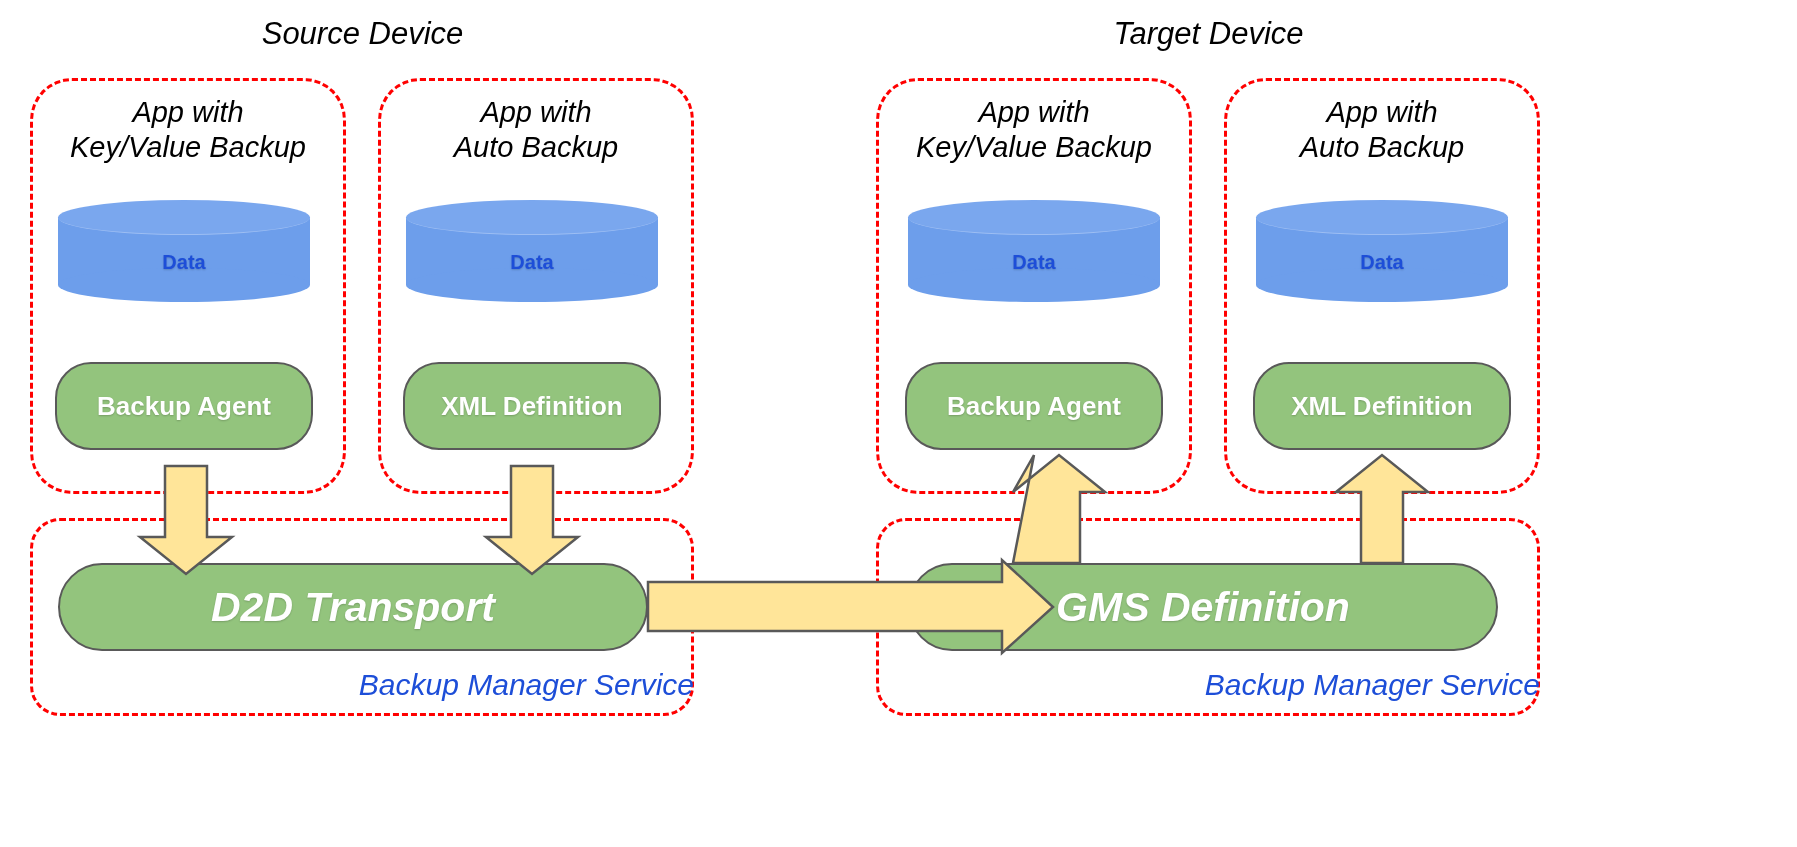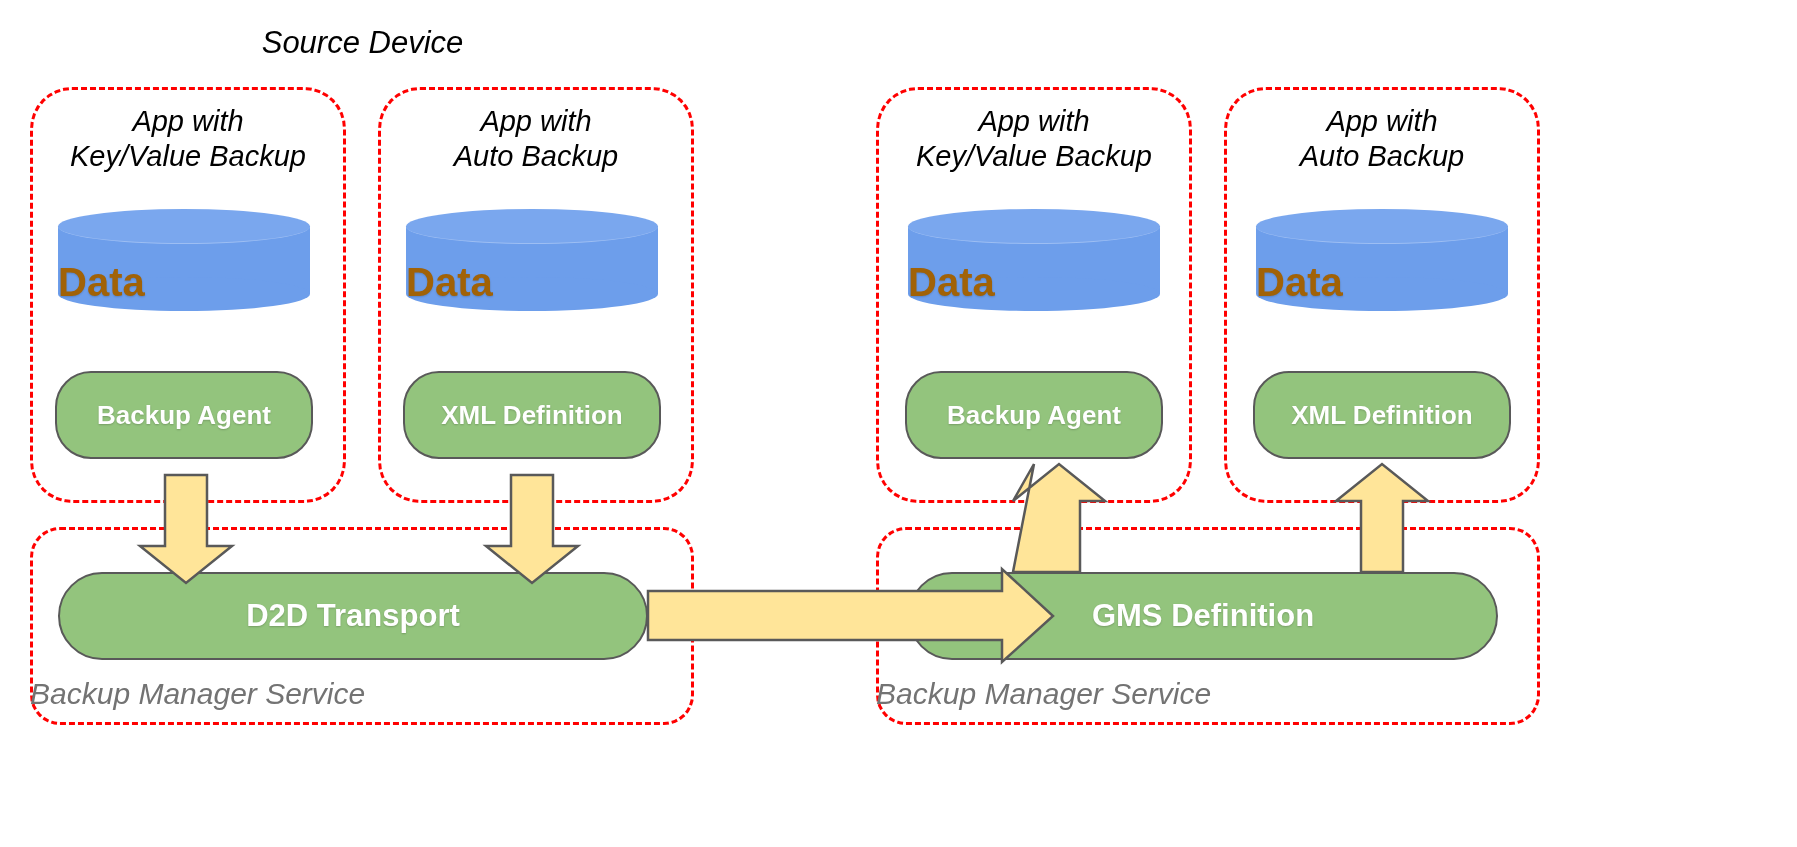--- a/index.html
+++ b/index.html
@@ -1,19 +1,19 @@
 <!DOCTYPE html>
 <html><head>
 <meta charset="utf-8">
 <style>
   html,body{margin:0;padding:0;background:#ffffff;}
   body{width:1797px;height:847px;position:relative;overflow:hidden;
        font-family:"Liberation Sans","DejaVu Sans",sans-serif;}
 
-  .stage{position:absolute;left:0;top:9px;width:1797px;height:622px;}
+  .stage{position:absolute;left:0;top:0;width:1797px;height:622px;}
 
   
   .device-title{
     position:absolute;text-align:center;
     font-style:italic;font-size:31px;color:#000000;
     font-family:"Liberation Sans","DejaVu Sans",sans-serif;
     white-space:nowrap;
   }
 
   
@@ -49,43 +49,44 @@
     border-radius:50%;
     border-bottom:1px solid #9dbef3;
   }
   .cyl-bottom{
     position:absolute;left:0;right:0;bottom:0;
     background:#6d9eeb;
     border-radius:50%;
   }
   .cyl-label{
     position:absolute;left:0;right:0;
-    color:#a16207;
+    text-align:center;
+    color:#1d4ed8;
     font-weight:bold;
-    font-size:40px;
+    font-size:20px;
     text-shadow:0 1px 2px rgba(0,0,0,.18);
   }
 
   
   .green-box{
     position:absolute;
     background:#93c47d;
     border:2px solid #595959;
     box-sizing:border-box;
     display:flex;align-items:center;justify-content:center;
     color:#ffffff;font-weight:bold;
     text-shadow:0 1px 2px rgba(0,0,0,.20);
   }
   .agent-box{border-radius:36px;font-size:26px;}
-  .transport-box{border-radius:46px;font-size:31px;}
+  .transport-box{border-radius:46px;font-size:41px;font-style:italic;}
 
   
   .bms-caption{
-    position:absolute;text-align:left;
-    font-style:italic;font-size:30px;color:#737373;white-space:nowrap;
+    position:absolute;text-align:right;
+    font-style:italic;font-size:30px;color:#1d4ed8;white-space:nowrap;
   }
 
   
   .arrow-layer{position:absolute;left:0;top:0;width:1797px;height:847px;
                pointer-events:none;}
   .arrow-shape{fill:#ffe599;stroke:#595959;stroke-width:2.5;stroke-linejoin:miter;}
 </style>
 </head>
 <body>
 
@@ -126,20 +127,21 @@
   </div>
 
   <div class="dashed-box bms-box" style="left:30px;top:518px;width:664px;height:198px;"></div>
 
   <div class="green-box transport-box" style="left:58px;top:563px;width:590px;height:88px;">
     <span>D2D Transport</span>
   </div>
 
   <div class="bms-caption" style="left:30px;top:668px;width:664px;">Backup Manager Service</div>
 
+  <div class="device-title" style="left:876px;top:16px;width:665px;">Target Device</div>
 
   <div class="dashed-box" style="left:876px;top:78px;width:316px;height:416px;"></div>
 
   <div class="app-label" style="left:880px;top:95px;width:308px;">App with
 Key/Value Backup</div>
 
   <div class="cylinder" style="left:908px;top:200px;width:252px;height:102px;">
     <div class="cyl-body" style="top:17px;bottom:17px;"></div>
     <div class="cyl-bottom" style="height:34px;"></div>
     <div class="cyl-top" style="height:34px;"></div>

